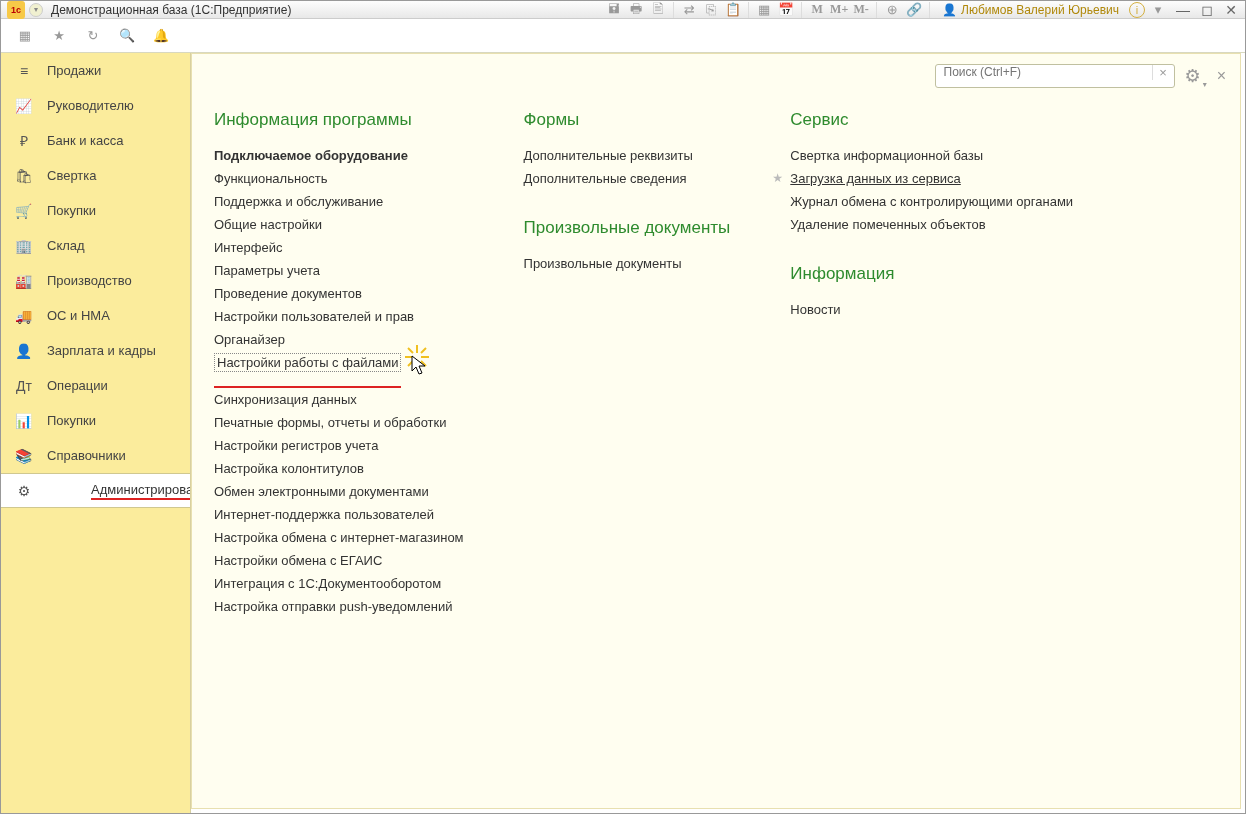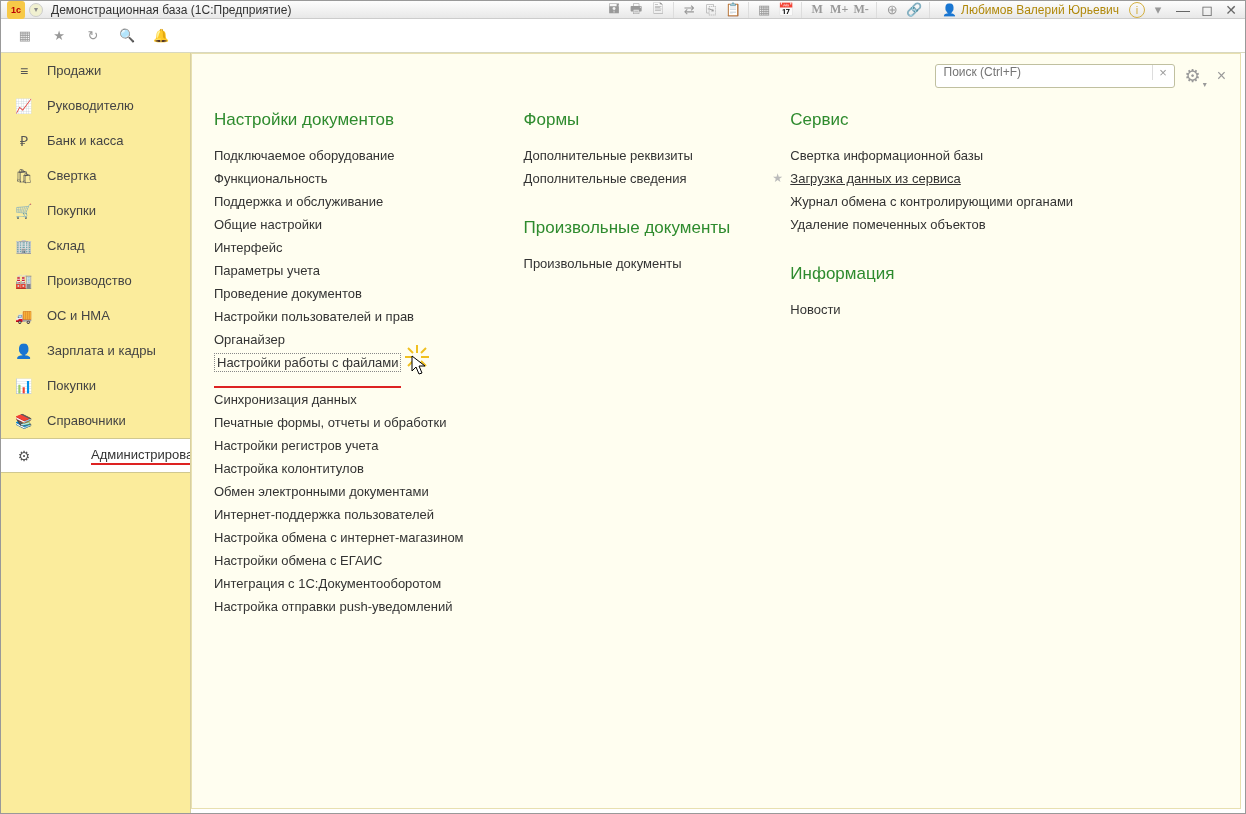--- a/index.html
+++ b/index.html
@@ -48,21 +48,21 @@
 .gear-ico::after { content: "▾"; font-size: 8px; position: absolute; right: -6px; bottom: -2px; color:#999;}
 .close-x { color: #999; font-size: 16px; cursor: pointer; margin-left:6px;}
 
 .columns { display: flex; gap: 60px; margin-top: 40px; }
 .col { flex: 0 0 auto; }
 .col h2 { color: #2e8b2e; font-size: 17px; font-weight: normal; margin-bottom: 14px; margin-top: 0; }
 .col h2.secondary { margin-top: 28px; }
 .col ul { list-style: none; }
 .col li { padding: 4px 0; color: #333; font-size: 13px; position: relative; }
 .col li a { color: #333; text-decoration: none; cursor: pointer; }
-.col li.bold a { font-weight: normal; }
+.col li.bold a { font-weight: bold; }
 .col li.starred::before { content: "★"; color: #bbb; position: absolute; left: -18px; font-size: 12px; }
 .col li.starred a { text-decoration: underline; }
 .col li.highlight a { border: 1px dotted #888; padding: 1px 2px; }
 .col li.highlight { border-bottom: 2px solid #d22; display: inline-block; padding-bottom: 16px; }
 
 
 .click-spark { position: absolute; width: 28px; height: 28px; pointer-events: none; }
 .click-spark svg line { stroke: #f0c020; stroke-width: 2; }
 .cursor-arrow { position: absolute; width: 16px; height: 22px; pointer-events: none; }
 </style>
@@ -152,20 +152,24 @@
         </div>
         <div class="nav-item">
           <span class="nav-ico">🚚</span>
           <span class="nav-label">ОС и НМА</span>
         </div>
         <div class="nav-item">
           <span class="nav-ico">👤</span>
           <span class="nav-label">Зарплата и кадры</span>
         </div>
         <div class="nav-item">
+          <span class="nav-ico">Дт</span>
+          <span class="nav-label">Операции</span>
+        </div>
+        <div class="nav-item">
           <span class="nav-ico">📊</span>
           <span class="nav-label">Покупки</span>
         </div>
         <div class="nav-item">
           <span class="nav-ico">📚</span>
           <span class="nav-label">Справочники</span>
         </div>
         <div class="nav-item active">
           <span class="nav-ico">⚙</span>
           <span class="nav-label">Администрирование</span>
@@ -177,21 +181,21 @@
         <div class="search-box">
           <input type="text" placeholder="Поиск (Ctrl+F)" style="">
           <div class="clear-x">×</div>
         </div>
         <div class="gear-ico">⚙</div>
         <div class="close-x">×</div>
       </div>
 
       <div class="columns" id="columns">
           <div class="col">
-            <h2>Настройки документов</h2>
+            <h2>Информация программы</h2>
             <ul><li class="bold"><a>Подключаемое оборудование</a></li><li><a>Функциональность</a></li><li><a>Поддержка и обслуживание</a></li><li><a>Общие настройки</a></li><li><a>Интерфейс</a></li><li><a>Параметры учета</a></li><li><a>Проведение документов</a></li><li><a>Настройки пользователей и прав</a></li><li><a>Органайзер</a></li><li class="highlight"><a>Настройки работы с файлами</a><span style="position: relative;"><span class="click-spark" style="left: 2px; top: -12px;"><svg viewBox="0 0 28 28">
                       <line x1="14" y1="2" x2="14" y2="10"></line>
                       <line x1="14" y1="18" x2="14" y2="26"></line>
                       <line x1="2" y1="14" x2="10" y2="14"></line>
                       <line x1="18" y1="14" x2="26" y2="14"></line>
                       <line x1="5" y1="5" x2="10" y2="10"></line>
                       <line x1="18" y1="18" x2="23" y2="23"></line>
                       <line x1="23" y1="5" x2="18" y2="10"></line>
                       <line x1="10" y1="18" x2="5" y2="23"></line>
                     </svg></span><span class="cursor-arrow" style="left: 10px; top: 0px;"><svg viewBox="0 0 16 22">

